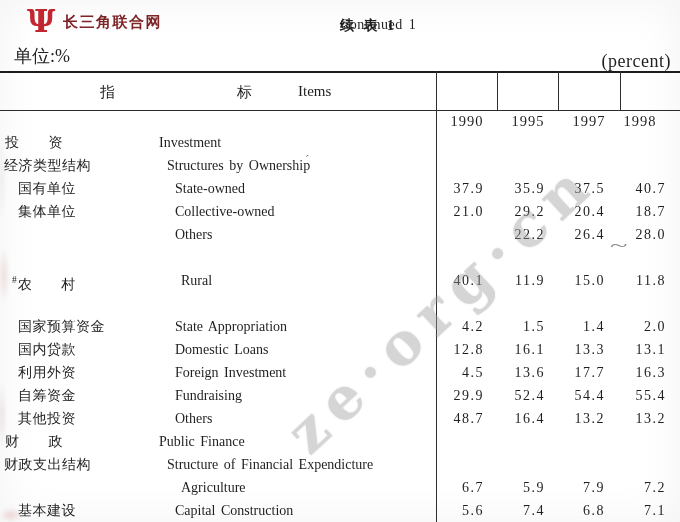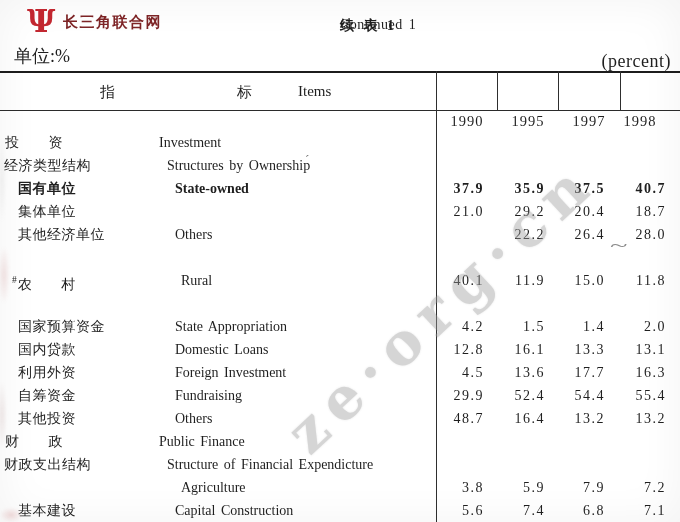--- a/index.html
+++ b/index.html
@@ -122,37 +122,37 @@
       <span class="val c3"></span>
     </div>
     <div class="row" style="top: 154px;">
       <span class="cn ind1">经济类型结构</span>
       <span class="en ind1">Structures by Ownership</span>
       <span class="val c0"></span>
       <span class="val c1"></span>
       <span class="val c2"></span>
       <span class="val c3"></span>
     </div>
-    <div class="row" style="top: 177px; font-weight: bold;">
+    <div class="row" style="top: 177px;">
       <span class="cn ind2">国有单位</span>
       <span class="en ind2">State-owned</span>
       <span class="val c0">37.9</span>
       <span class="val c1">35.9</span>
       <span class="val c2">37.5</span>
       <span class="val c3">40.7</span>
     </div>
     <div class="row" style="top: 200px;">
       <span class="cn ind2">集体单位</span>
+      <span class="en ind2">Collective-owned</span>
       <span class="val c0">21.0</span>
       <span class="val c1">29.2</span>
       <span class="val c2">20.4</span>
       <span class="val c3">18.7</span>
     </div>
     <div class="row" style="top: 223px;">
-      <span class="cn ind2">其他经济单位</span>
       <span class="en ind2">Others</span>
       <span class="val c0"></span>
       <span class="val c1">22.2</span>
       <span class="val c2">26.4</span>
       <span class="val c3">28.0</span>
     </div>
     <div class="row" style="top: 269px;">
       <span class="cn ind2m"><sup class="mark">#</sup>农　　村</span>
       <span class="en ind2m">Rural</span>
       <span class="val c0">40.1</span>
@@ -211,21 +211,21 @@
     <div class="row" style="top: 430px;">
       <span class="cn ind0">财　　政</span>
       <span class="en ind0">Public Finance</span>
       <span class="val c0"></span>
       <span class="val c1"></span>
       <span class="val c2"></span>
       <span class="val c3"></span>
     </div>
     <div class="row" style="top: 476px;">
       <span class="en ind2m">Agriculture</span>
-      <span class="val c0">3.8</span>
+      <span class="val c0">6.7</span>
       <span class="val c1">5.9</span>
       <span class="val c2">7.9</span>
       <span class="val c3">7.2</span>
     </div>
     <div class="row" style="top: 499px;">
       <span class="cn ind2">基本建设</span>
       <span class="en ind2">Capital Construction</span>
       <span class="val c0">5.6</span>
       <span class="val c1">7.4</span>
       <span class="val c2">6.8</span>

